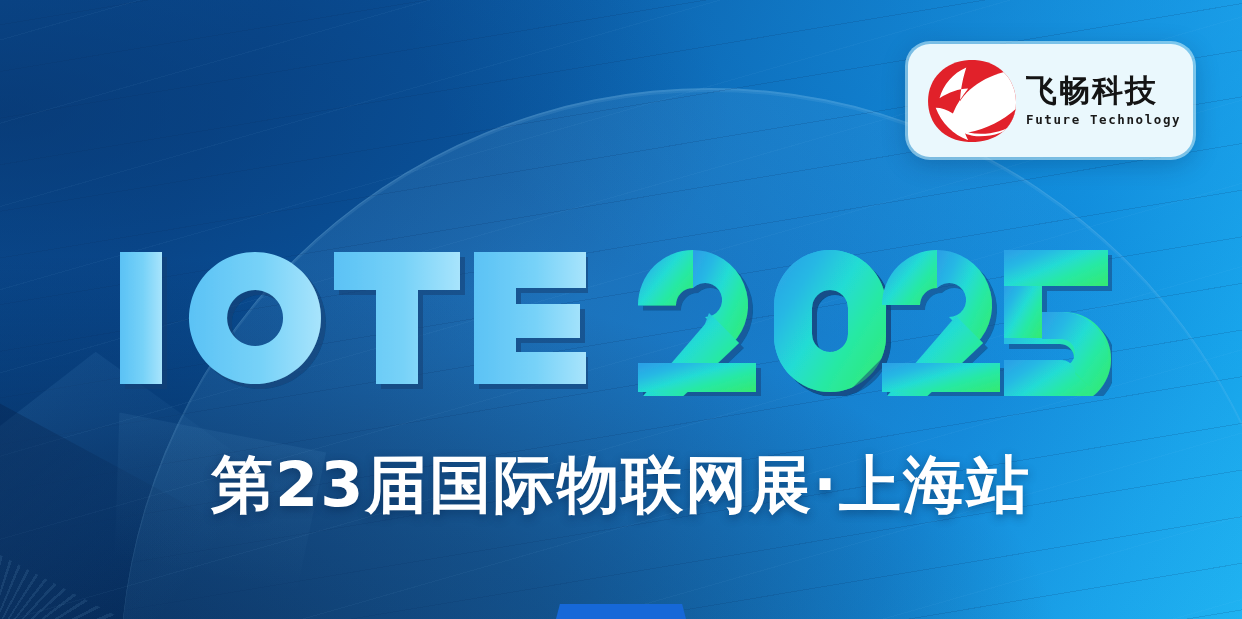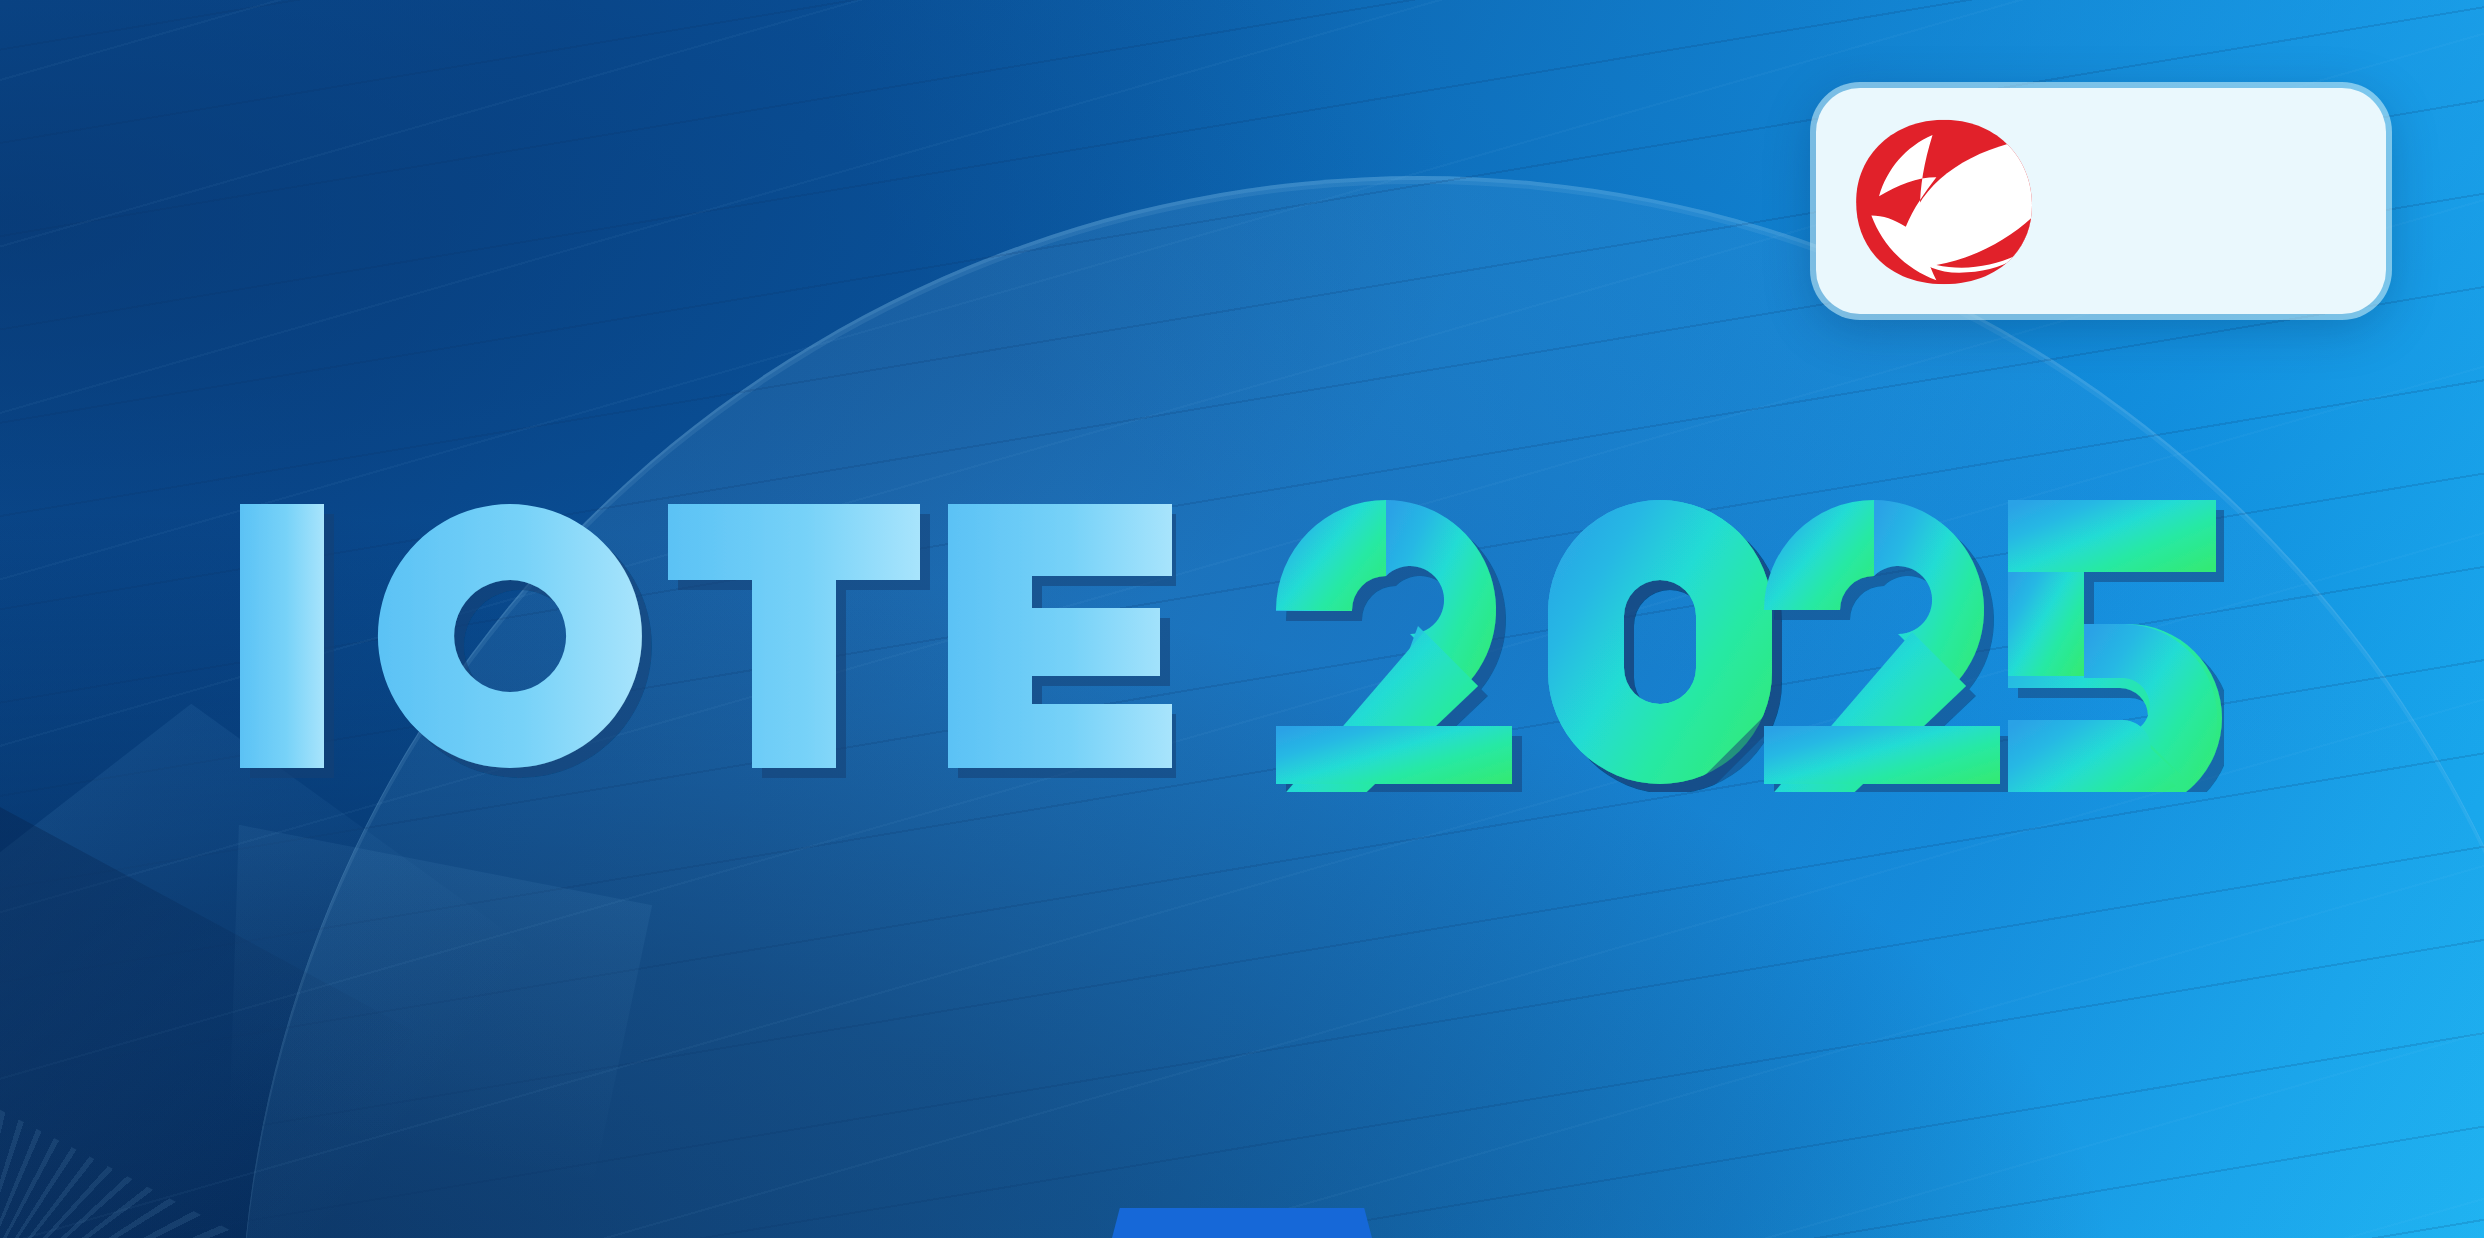--- a/index.html
+++ b/index.html
@@ -214,20 +214,24 @@
         <path d="M104 6 C 70 10, 44 26, 34 50 C 28 66, 36 80, 54 82 C 34 86, 16 76, 16 58 C 16 30, 54 6, 104 -2 Z" fill="#ffffff" opacity="0.0"></path>
         <path d="M112 10 C 72 12, 42 30, 33 54 C 27 70, 38 82, 58 82 C 92 82, 114 58, 116 30 Z" fill="#ffffff"></path>
         <path d="M118 24 C 104 52, 78 72, 46 78 C 74 84, 104 70, 118 46 Z" fill="#e1212a"></path>
 
         <path d="M44 10 C 30 16, 20 28, 16 42 C 26 36, 36 32, 46 32 C 40 40, 34 48, 30 58 C 24 54, 18 52, 12 52 C 18 68, 30 80, 46 86 C 36 66, 34 42, 44 10 Z" fill="#ffffff"></path>
 
         <path d="M54 18 C 50 30, 48 44, 50 58 C 56 50, 62 44, 70 40 C 62 34, 57 27, 54 18 Z" fill="#ffffff" opacity="0.0"></path>
       </g>
     </svg>
 
+    <div id="logo-text-wrap">
+      <div id="logo-cn">飞畅科技</div>
+      <div id="logo-en">Future Technology</div>
+    </div>
   </div>
 
   <div id="wordmark">
 
     <svg id="iote-svg" width="470" height="150" viewBox="0 0 470 150" aria-label="IOTE">
       <defs>
         <linearGradient id="gIote" x1="0" y1="0" x2="1" y2="0">
           <stop offset="0%" stop-color="#5bc2f5"></stop>
           <stop offset="55%" stop-color="#77d2f8"></stop>
           <stop offset="100%" stop-color="#a8e4fc"></stop>
@@ -313,14 +317,15 @@
           <path d="M2 4 h104 v36 h-104 Z"></path>
           <path d="M2 40 h38 v52 h-38 Z"></path>
           <path d="M40 66 h20 a47 47 0 0 1 33 80 l-27 -27 a14 14 0 0 0 -6 -26 h-20 Z"></path>
           <path d="M2 114 h58 a14 14 0 0 1 12 20 l14 13 -26 13 h-58 Z"></path>
           <path d="M2 114 h56 l28 26 -28 20 h-56 Z"></path>
         </g>
       </g>
     </svg>
   </div>
 
+  <div id="subtitle">第23届国际物联网展·上海站</div>
 
 </div>
 
 </body></html>

